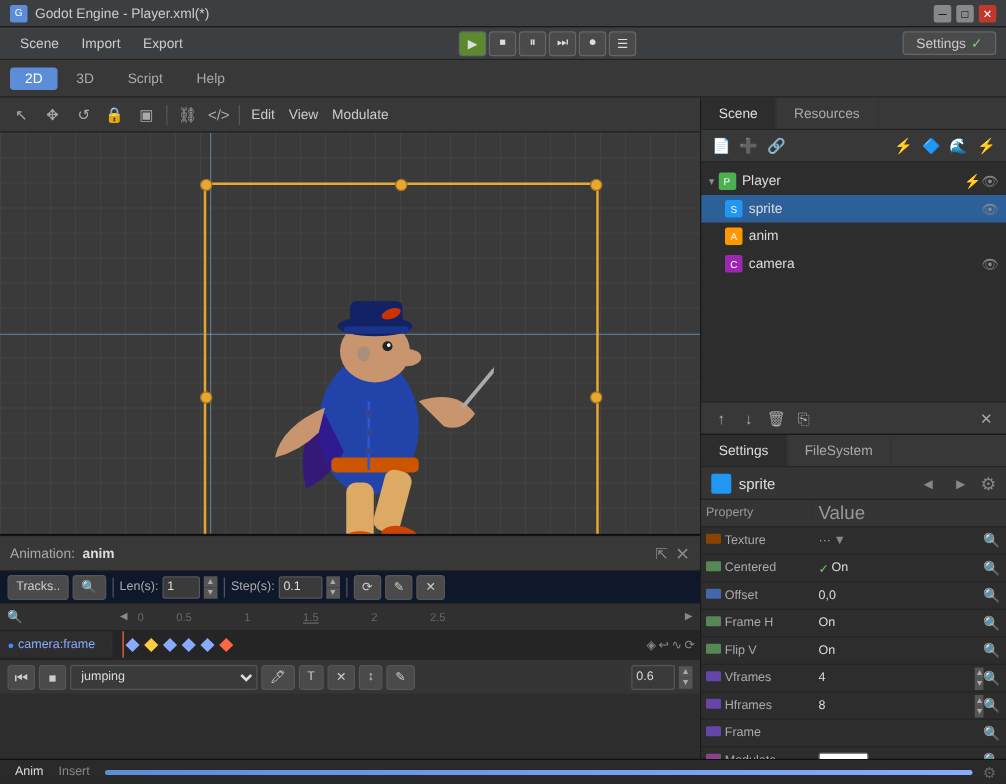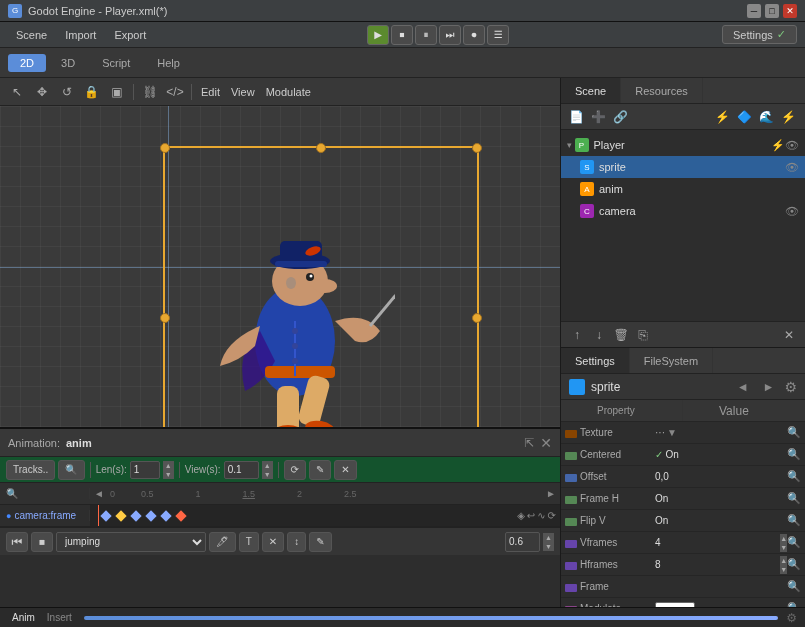--- a/index.html
+++ b/index.html
@@ -149,48 +149,48 @@
       height: 26px; background: #353535; display: flex; align-items: center;
       padding: 0 8px; gap: 6px; border-bottom: 1px solid #222; flex-shrink: 0;
     }
     .inspector-node-icon { width: 16px; height: 16px; background: #2196F3; border-radius: 2px; }
     .inspector-title { font-size: 12px; color: #ddd; flex: 1; }
     .insp-nav-btn { background: transparent; border: none; color: #888; cursor: pointer; font-size: 12px; padding: 2px 4px; }
     .insp-gear { background: transparent; border: none; color: #888; cursor: pointer; font-size: 14px; }
 
     #inspector-table { flex: 1; overflow-y: auto; }
     .insp-row { display: flex; align-items: center; height: 22px; border-bottom: 1px solid #252525; padding: 0 4px; }
-    .insp-prop { width: 90px; font-size: 10px; color: #aaa; display: flex; align-items: flex-end; gap: 3px; flex-shrink: 0; }
+    .insp-prop { width: 90px; font-size: 10px; color: #aaa; display: flex; align-items: flex-start; gap: 3px; flex-shrink: 0; }
     .insp-prop .prop-icon { width: 12px; height: 8px; background: #666; border-radius: 1px; flex-shrink: 0; }
     .insp-value { flex: 1; font-size: 10px; color: #ddd; display: flex; align-items: center; gap: 2px; }
     .insp-lock { background: transparent; border: none; color: #666; cursor: pointer; font-size: 11px; margin-left: auto; }
     .insp-arrow { background: transparent; border: none; color: #888; cursor: pointer; font-size: 10px; }
     .insp-col-header { display: flex; background: #353535; height: 22px; border-bottom: 1px solid #252525; }
-    .insp-col-header span { font-size: 10px; color: #999; padding: 0 4px; display: flex; align-items: center; margin-left: 32px; }
+    .insp-col-header span { font-size: 10px; color: #999; padding: 0 4px; display: flex; align-items: center; }
 
     
     .color-swatch { width: 40px; height: 14px; background: white; border: 1px solid #666; border-radius: 2px; }
 
     
     #anim-panel {
       height: 180px; background: #2d2d2d; border-top: 2px solid #111; flex-shrink: 0;
       display: flex; flex-direction: column;
     }
     #anim-header {
       height: 28px; background: #383838; display: flex; align-items: center;
       padding: 0 8px; gap: 6px; border-bottom: 1px solid #222; flex-shrink: 0;
     }
     .anim-label { font-size: 11px; color: #aaa; }
     .anim-name { font-size: 11px; color: #ddd; font-weight: bold; }
     .anim-spacer { flex: 1; }
     .anim-expand-btn { background: transparent; border: none; color: #888; cursor: pointer; font-size: 12px; }
     .anim-close-btn { background: transparent; border: none; color: #888; cursor: pointer; font-size: 14px; }
 
     #anim-toolbar {
-      height: 26px; background: #14532d; display: flex; align-items: center;
+      height: 26px; background: #0f172a; display: flex; align-items: center;
       padding: 0 6px; gap: 3px; border-bottom: 1px solid #222; flex-shrink: 0;
     }
     .at-btn { background: #4a4a4a; border: 1px solid #555; border-radius: 3px; color: #ccc; cursor: pointer; font-size: 10px; padding: 1px 6px; height: 20px; display: flex; align-items: center; }
     .at-label { font-size: 10px; color: #aaa; }
     .at-input { background: #3a3a3a; border: 1px solid #555; color: #ddd; font-size: 10px; width: 35px; height: 18px; padding: 1px 3px; border-radius: 2px; }
     .at-spinner-btn { background: #555; border: none; color: #aaa; cursor: pointer; font-size: 7px; height: 9px; line-height: 1; padding: 0 2px; }
     .at-sep { width: 1px; height: 16px; background: #555; margin: 0 2px; }
 
     #anim-tracks-header {
       height: 22px; background: #303030; display: flex; align-items: center;
@@ -395,21 +395,21 @@
         <span class="at-btn">Tracks..</span>
         <button class="at-btn">🔍</button>
         <div class="at-sep"></div>
         <span class="at-label">Len(s):</span>
         <input class="at-input" value="1" style="width: 30px;">
         <div style="display:flex;flex-direction:column;">
           <button class="at-spinner-btn">▲</button>
           <button class="at-spinner-btn">▼</button>
         </div>
         <div class="at-sep"></div>
-        <span class="at-label">View(s):</span>
+        <span class="at-label">Step(s):</span>
         <input class="at-input" value="0.1" style="width: 35px;">
         <div style="display:flex;flex-direction:column;">
           <button class="at-spinner-btn">▲</button>
           <button class="at-spinner-btn">▼</button>
         </div>
         <div class="at-sep"></div>
         <button class="at-btn">⟳</button>
         <button class="at-btn">✎</button>
         <button class="at-btn">✕</button>
       </div>
@@ -576,21 +576,21 @@
         <span class="inspector-title">sprite</span>
         <button class="insp-nav-btn">◄</button>
         <button class="insp-nav-btn">►</button>
         <button class="insp-gear">⚙</button>
       </div>
 
       <div id="inspector-table">
 
         <div class="insp-col-header">
           <span style="width:90px;font-size:10px;color:#999;padding:0 4px;display:flex;align-items:center;border-right:1px solid #333;">Property</span>
-          <span style="flex:1;font-size:12px;color:#999;padding:0 4px;display:flex;align-items:center;">Value</span>
+          <span style="flex:1;font-size:15px;color:#999;padding:0 4px;display:flex;align-items:center;">Value</span>
         </div>
 
         <div class="insp-row">
           <div class="insp-prop">
             <div class="prop-icon" style="background:#884400;"></div>
             <span>Texture</span>
           </div>
           <div class="insp-value">
             <span style="color:#aaa;font-size:10px;">···</span>
             <button class="insp-arrow">▼</button>

